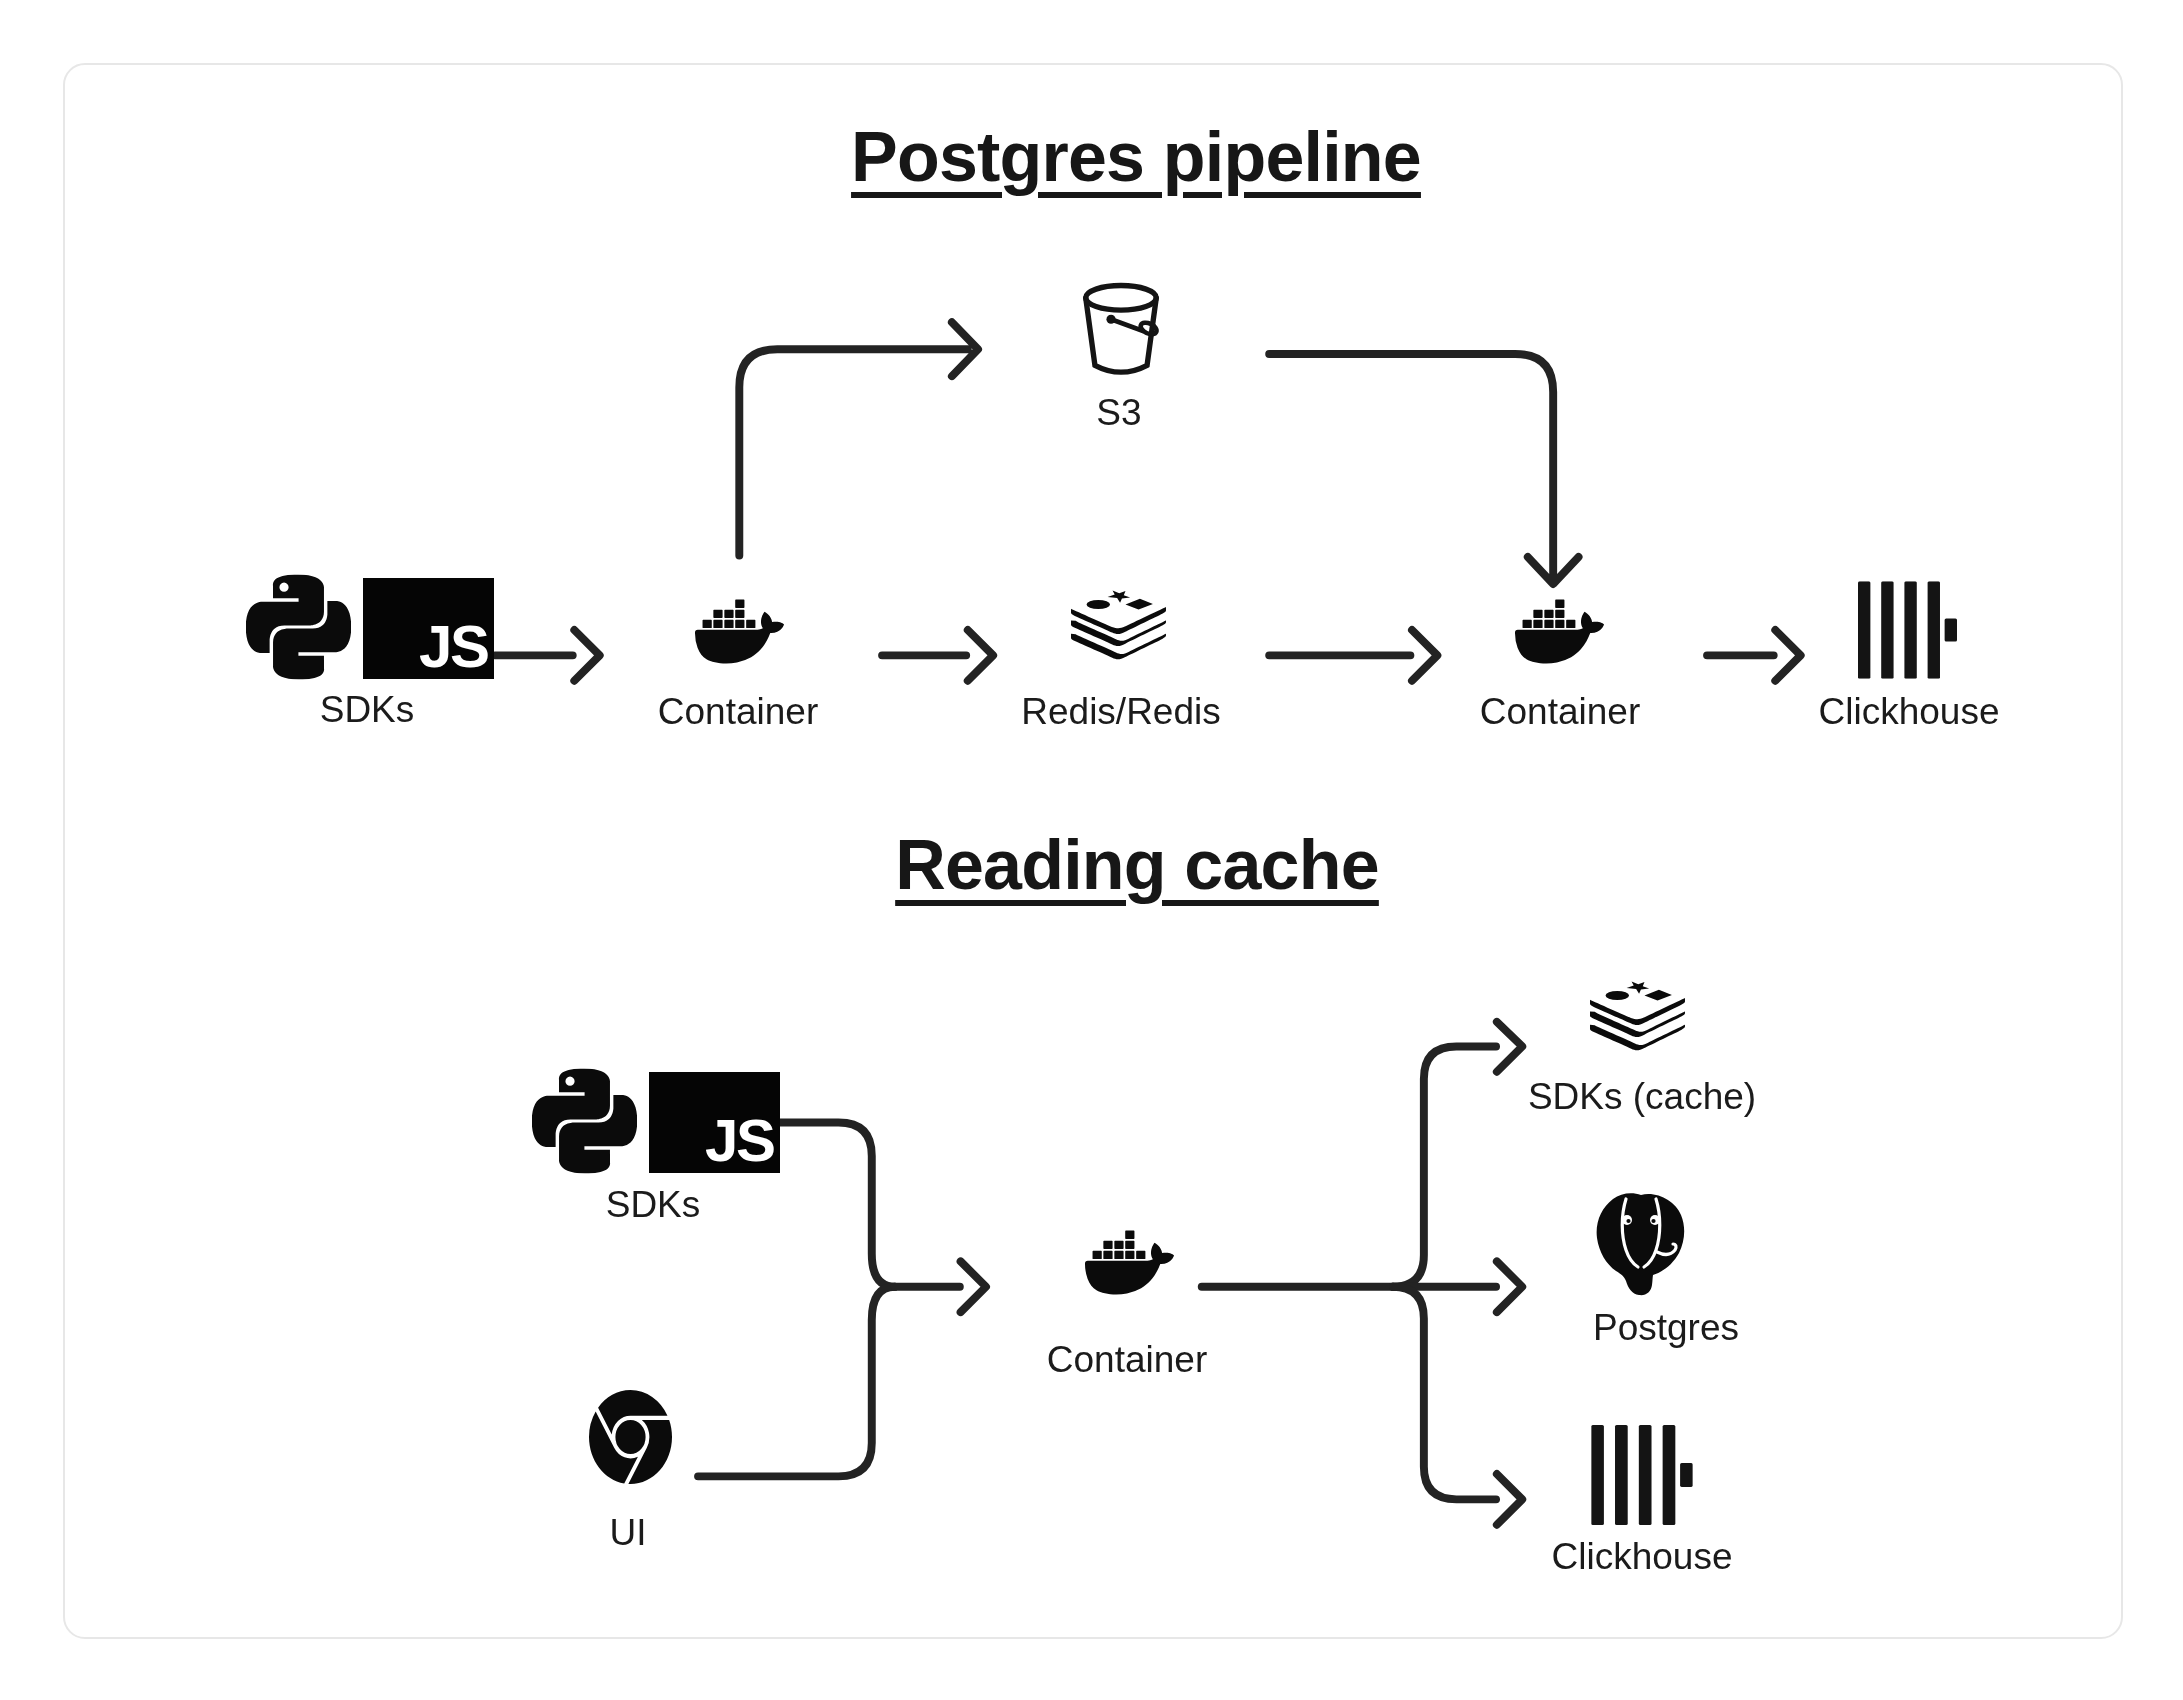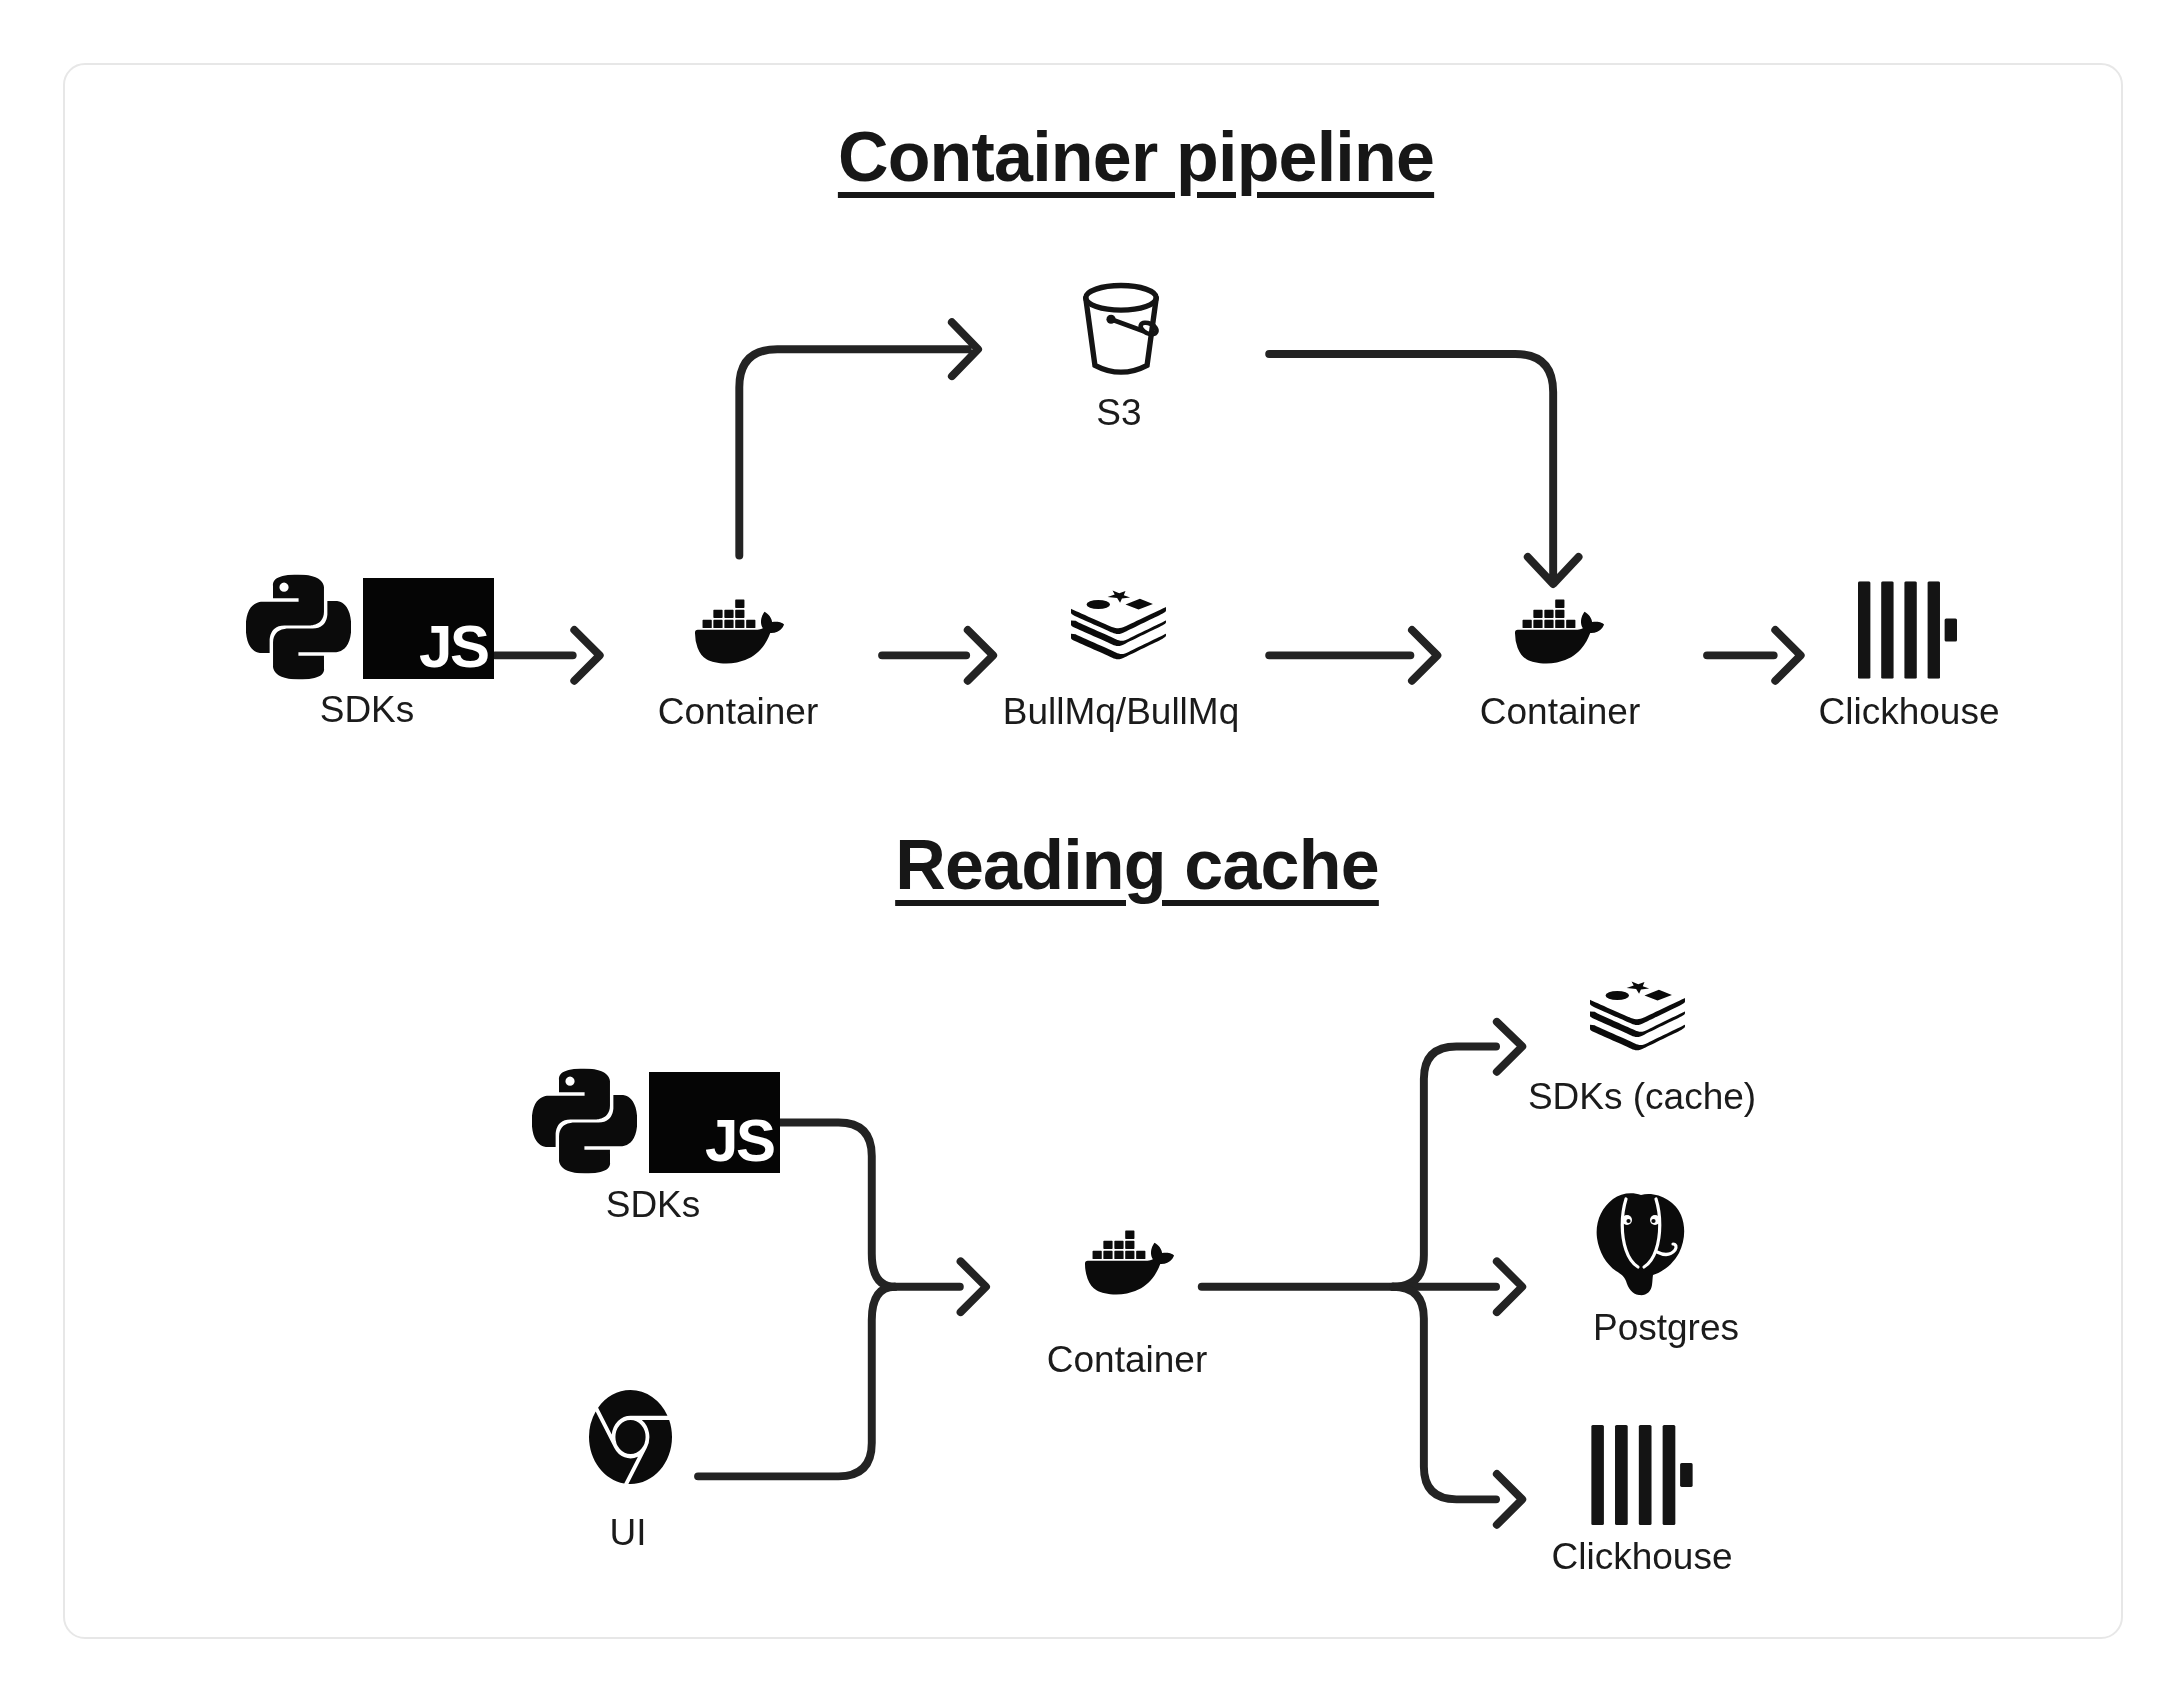--- a/index.html
+++ b/index.html
@@ -87,21 +87,21 @@
   <path class="conn" d="M1600 446 H1910 Q1958 446 1958 494 V728 M1926 702 L1958 736 L1990 702"></path>
   <path class="conn" d="M950 1415 H1057 Q1099 1415 1099 1457 V1580 Q1099 1622 1128 1622"></path>
   <path class="conn" d="M880 1861 H1057 Q1099 1861 1099 1819 V1664 Q1099 1622 1128 1622"></path>
   <path class="conn" d="M1128 1622 H1210 M1211 1590 L1243 1622 L1211 1654"></path>
   <path class="conn" d="M1515 1622 H1756"></path>
   <path class="conn" d="M1756 1622 Q1795 1622 1795 1582 V1360 Q1795 1319 1836 1319 H1886 M1887 1288 L1919 1319 L1887 1351"></path>
   <path class="conn" d="M1756 1622 H1886 M1887 1590 L1919 1622 L1887 1654"></path>
   <path class="conn" d="M1756 1622 Q1795 1622 1795 1662 V1849 Q1795 1890 1836 1890 H1886 M1887 1858 L1919 1890 L1887 1922"></path>
 </svg>
 
-<div class="title" style="left:1136px;top:117px;">Container pipeline</div>
+<div class="title" style="left:1136px;top:117px;">Postgres pipeline</div>
 <div class="title" style="left:1137px;top:825px;">Reading cache</div>
 
 <div class="node">
   <svg class="icon" style="left:246px;top:574px;width:105px;height:106px;" viewBox="0 0 24 24">
       <use href="#i-python"></use>
     </svg>
   <div class="js-badge" style="left:363px;top:578px;width:101px;height:101px;">
     <span>JS</span>
   </div>
   <div class="node-label" style="left:367px;top:689px;">SDKs</div>
@@ -118,21 +118,21 @@
   <svg class="icon" style="left:1075px;top:279px;width:92px;height:102px;" viewBox="0 0 120 132">
       <use href="#i-s3"></use>
     </svg>
   <div class="node-label" style="left:1119px;top:392px;">S3</div>
 </div>
 
 <div class="node">
   <svg class="icon" style="left:1063px;top:580px;width:111px;height:95px;" viewBox="0 0 24 24">
       <use href="#i-redis"></use>
     </svg>
-  <div class="node-label" style="left:1121px;top:691px;">BullMq/BullMq</div>
+  <div class="node-label" style="left:1121px;top:691px;">Redis/Redis</div>
 </div>
 
 <div class="node">
   <svg class="icon" style="left:1501px;top:587px;width:117px;height:89px;" viewBox="0 0 24 24">
       <use href="#i-docker"></use>
     </svg>
   <div class="node-label" style="left:1560px;top:691px;">Container</div>
 </div>
 
 <div class="node">

